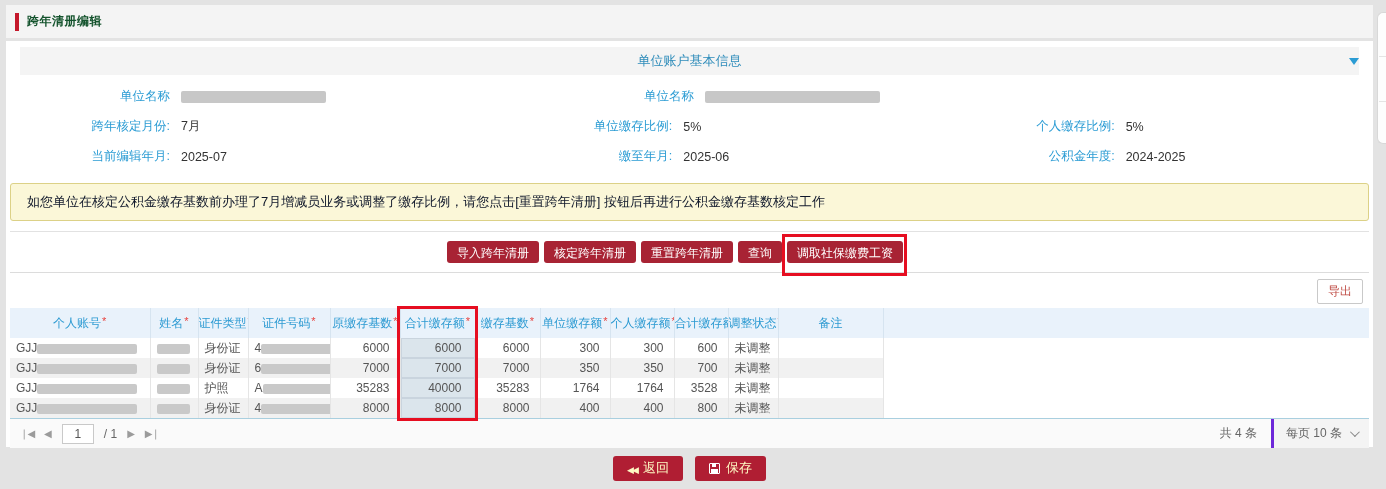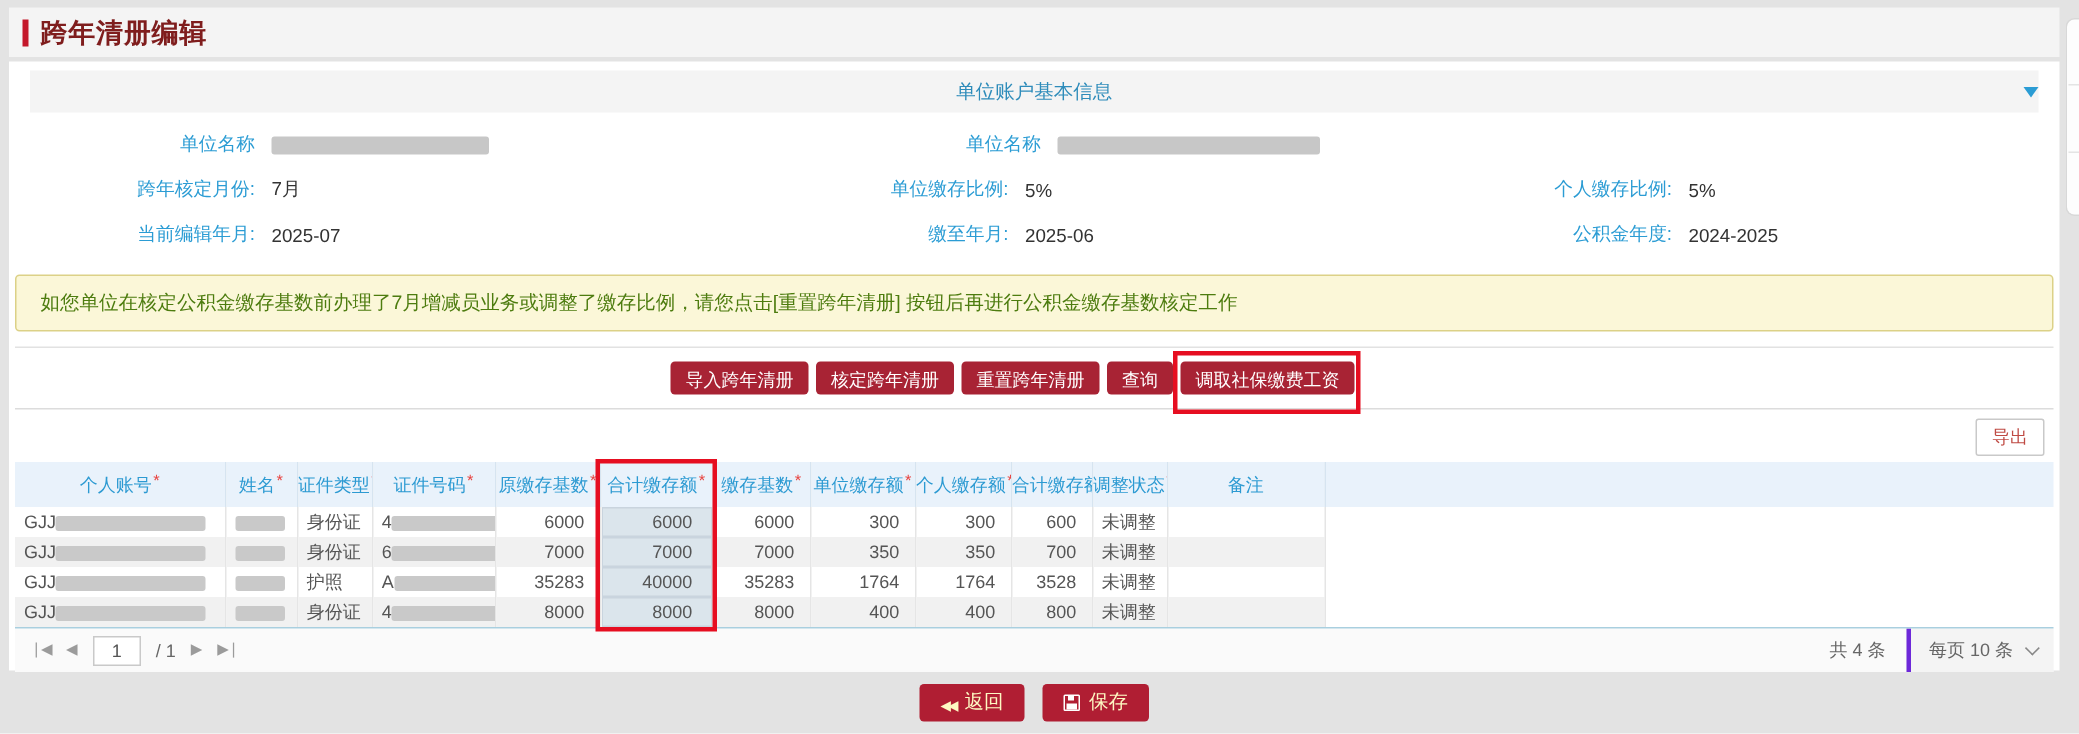--- a/index.html
+++ b/index.html
@@ -9,21 +9,21 @@
     background:#e3e3e3;
     font-family:"Liberation Sans", sans-serif;
     overflow:hidden;
   }
   
   .titlebar {
     position:absolute; left:6px; top:5px; width:1367px; height:33px;
     background:#f4f4f4; display:flex; align-items:center; padding-left:9px;
   }
   .title-accent { width:4px; height:18px; background:#c4182b; margin-right:8px; }
-  .page-title { color:#7f1d1d; font-size:18px; font-weight:bold; letter-spacing:.5px; }
+  .page-title { color:#14532d; font-size:12px; font-weight:bold; letter-spacing:.5px; }
 
   
   .card { position:absolute; left:6px; top:41px; width:1367px; height:406px; background:#fff; }
 
   
   .panel { margin:6px 14px 0 14px; }
   .panel-header { height:28px; background:#f4f4f4; display:flex; align-items:center; position:relative;justify-content:flex-end; }
   .panel-caret {
     margin-left:14px; width:0; height:0; cursor:pointer;
     border-left:5px solid transparent; border-right:5px solid transparent; border-top:7px solid #2b9cd4;
@@ -35,21 +35,21 @@
   .f-cell.c1 .f-label { width:150px; }
   .f-cell.c3 .f-label { width:190px; }
   .f-value { margin-left:11px; color:#333; font-size:12.5px; }
   .mask { display:inline-block; height:12px; background:#c7c7c7; border-radius:2px; vertical-align:middle; }
   .f-cell .mask { margin-left:11px; }
 
   
   .warning {
     margin:18px 4px 0 4px; height:38px; display:flex; align-items:center;
     background:#fbf7d8; border:1px solid #dcd187; border-radius:3px;
-    padding-left:16px; color:#4d7c0f; font-size:13px;
+    padding-left:16px; color:#0f172a; font-size:13px;
   }
 
   
   .table-card { margin:10px 4px 0 4px; border-top:1px solid #e2e2e2; }
   .toolbar { height:40px; position:relative; }
   .btn-row { position:absolute; left:437px; top:9px; display:flex; gap:5px; }
   .rbtn {
     background:#a82334; color:#fff; border:none; border-radius:3px;
     font-size:12px; padding:4px 10px; font-family:inherit; cursor:pointer; white-space:nowrap; height:22px;
   }

